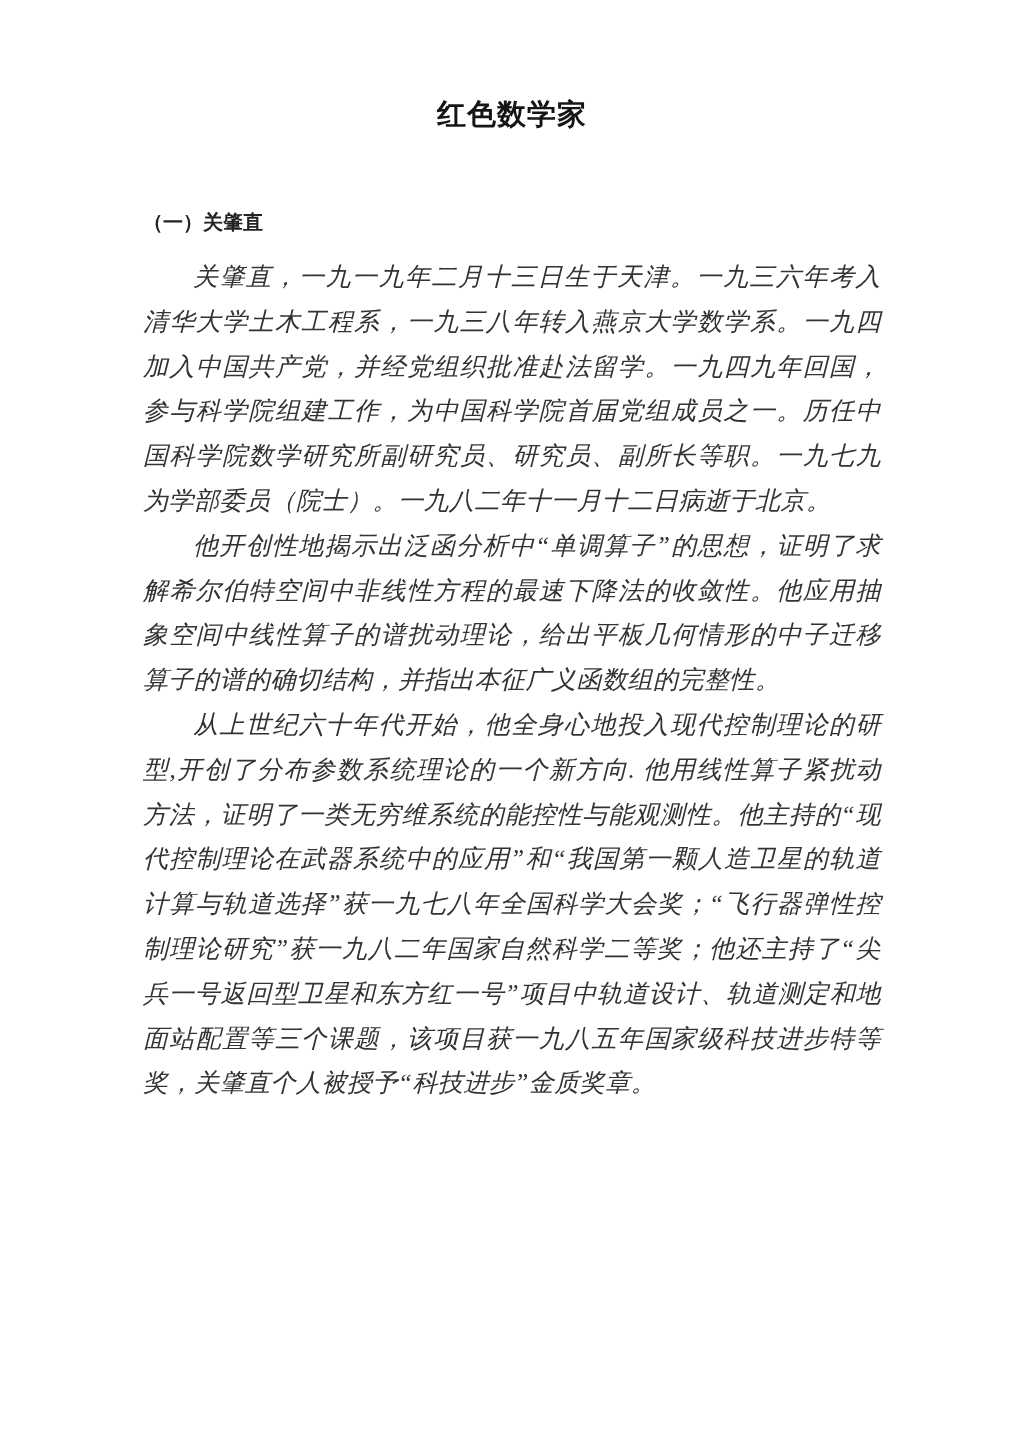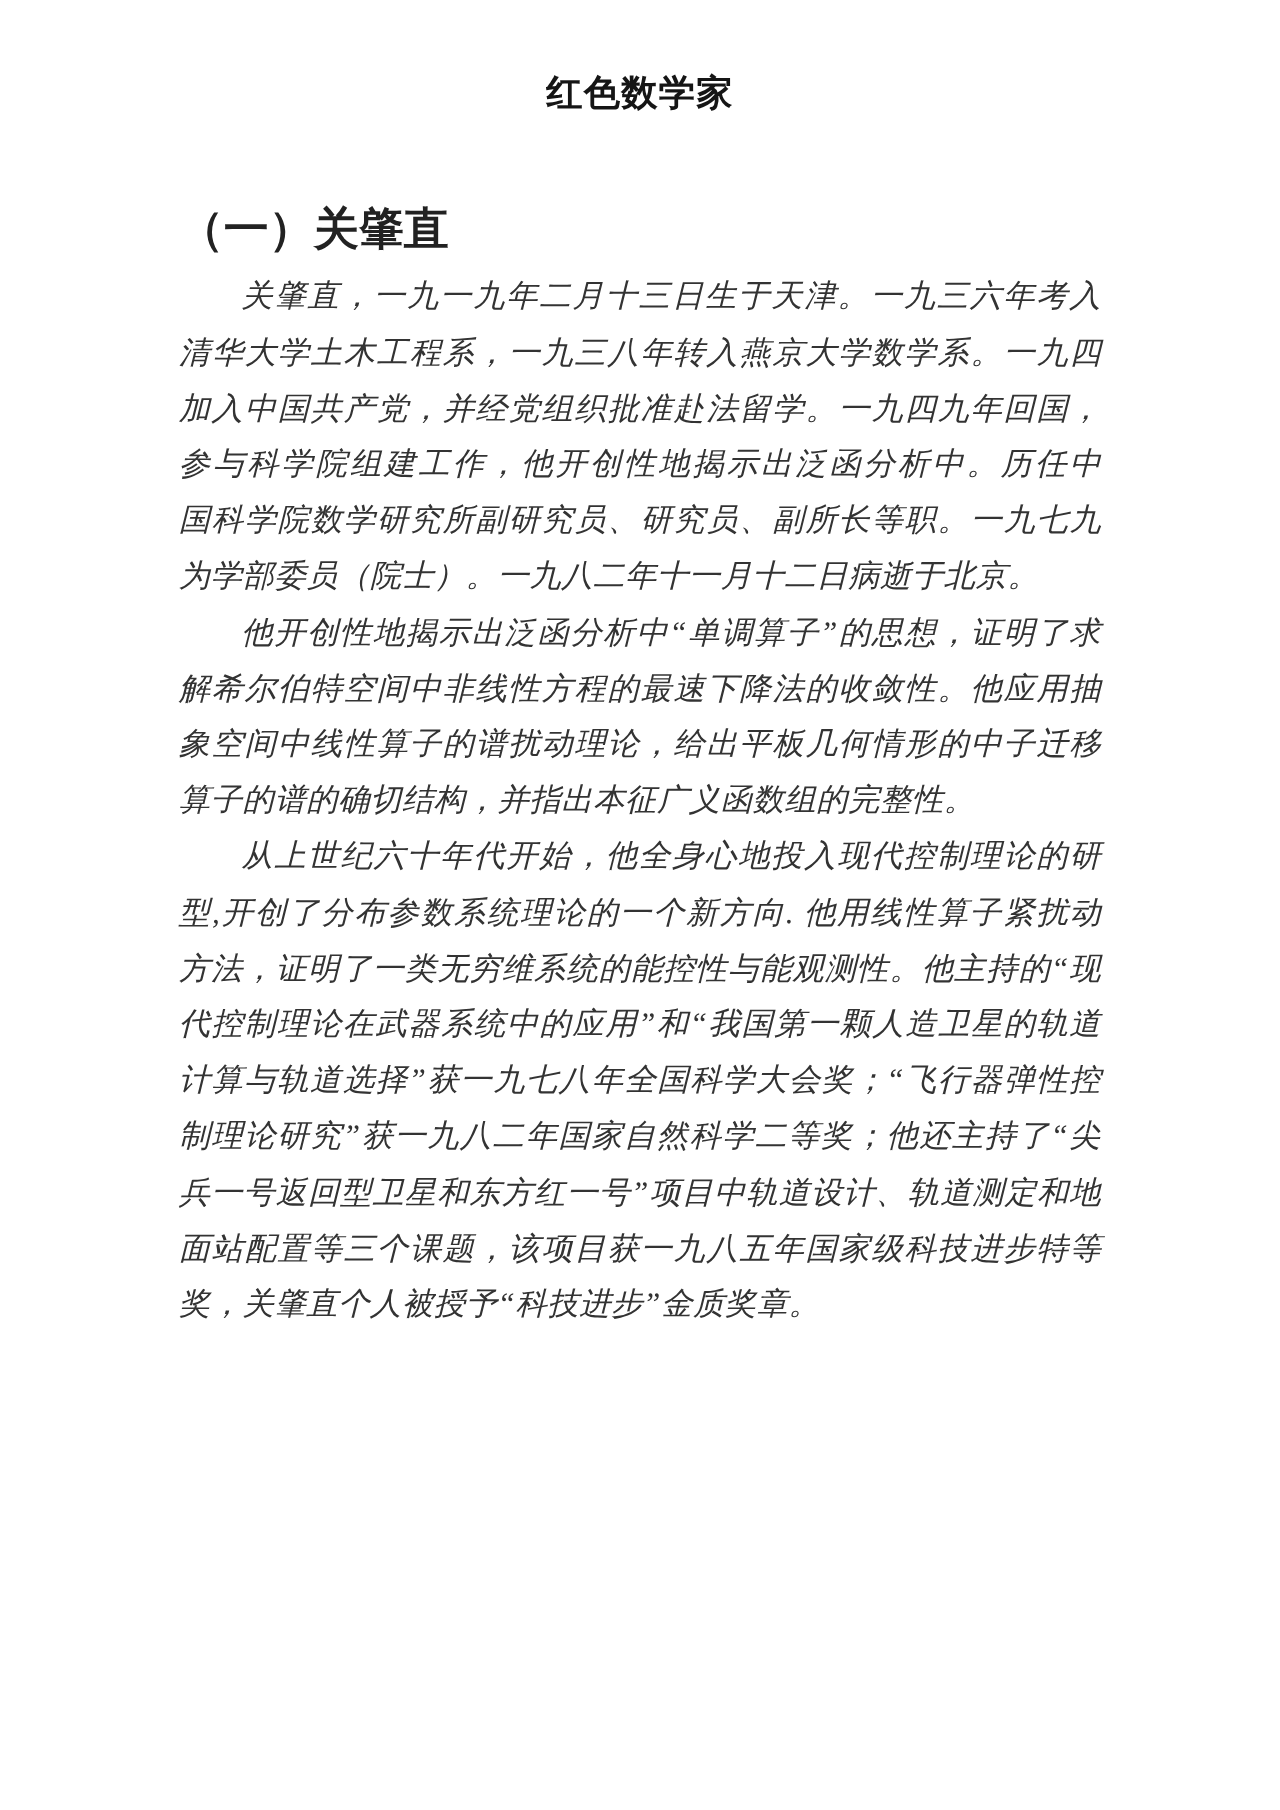--- a/index.html
+++ b/index.html
@@ -7,33 +7,33 @@
   .page {
     position: relative;
     width: 1024px;
     height: 1448px;
     margin: 0 auto;
     background: #ffffff;
     overflow: hidden;
     font-family: "Liberation Serif", serif;
   }
   .doc-title {
-    padding-top: 58px;
+    padding-top: 97px;
     text-align: center;
     font-family: "Liberation Sans", sans-serif;
     font-size: 29px;
     line-height: 34px;
     font-weight: bold;
     color: #151515;
     letter-spacing: 1px;
   }
   .section-heading {
     margin: 73px 143px 0 143px;
     font-family: "Liberation Sans", sans-serif;
-    font-size: 36px;
+    font-size: 20px;
     line-height: 36px;
     font-weight: bold;
     color: #222222;
   }
   .doc-body {
     margin: 15px 143px 0 143px;
     width: 738px;
     font-style: italic;
   }
   .para { width: 100%; }
@@ -55,21 +55,21 @@
 <div class="page">
   <h1 class="doc-title">红色数学家</h1>
 
   <h2 class="section-heading">（一）关肇直</h2>
 
   <div class="doc-body">
       <div class="para">
         <div class="line first">关肇直，一九一九年二月十三日生于天津。一九三六年考入</div>
         <div class="line">清华大学土木工程系，一九三八年转入燕京大学数学系。一九四</div>
         <div class="line">加入中国共产党，并经党组织批准赴法留学。一九四九年回国，</div>
-        <div class="line">参与科学院组建工作，他开创性地揭示出泛函分析中。历任中</div>
+        <div class="line">参与科学院组建工作，为中国科学院首届党组成员之一。历任中</div>
         <div class="line">国科学院数学研究所副研究员、研究员、副所长等职。一九七九</div>
         <div class="line last">为学部委员（院士）。一九八二年十一月十二日病逝于北京。</div>
       </div>
       <div class="para">
         <div class="line first">他开创性地揭示出泛函分析中“单调算子”的思想，证明了求</div>
         <div class="line">解希尔伯特空间中非线性方程的最速下降法的收敛性。他应用抽</div>
         <div class="line">象空间中线性算子的谱扰动理论，给出平板几何情形的中子迁移</div>
         <div class="line last">算子的谱的确切结构，并指出本征广义函数组的完整性。</div>
       </div>
       <div class="para">

